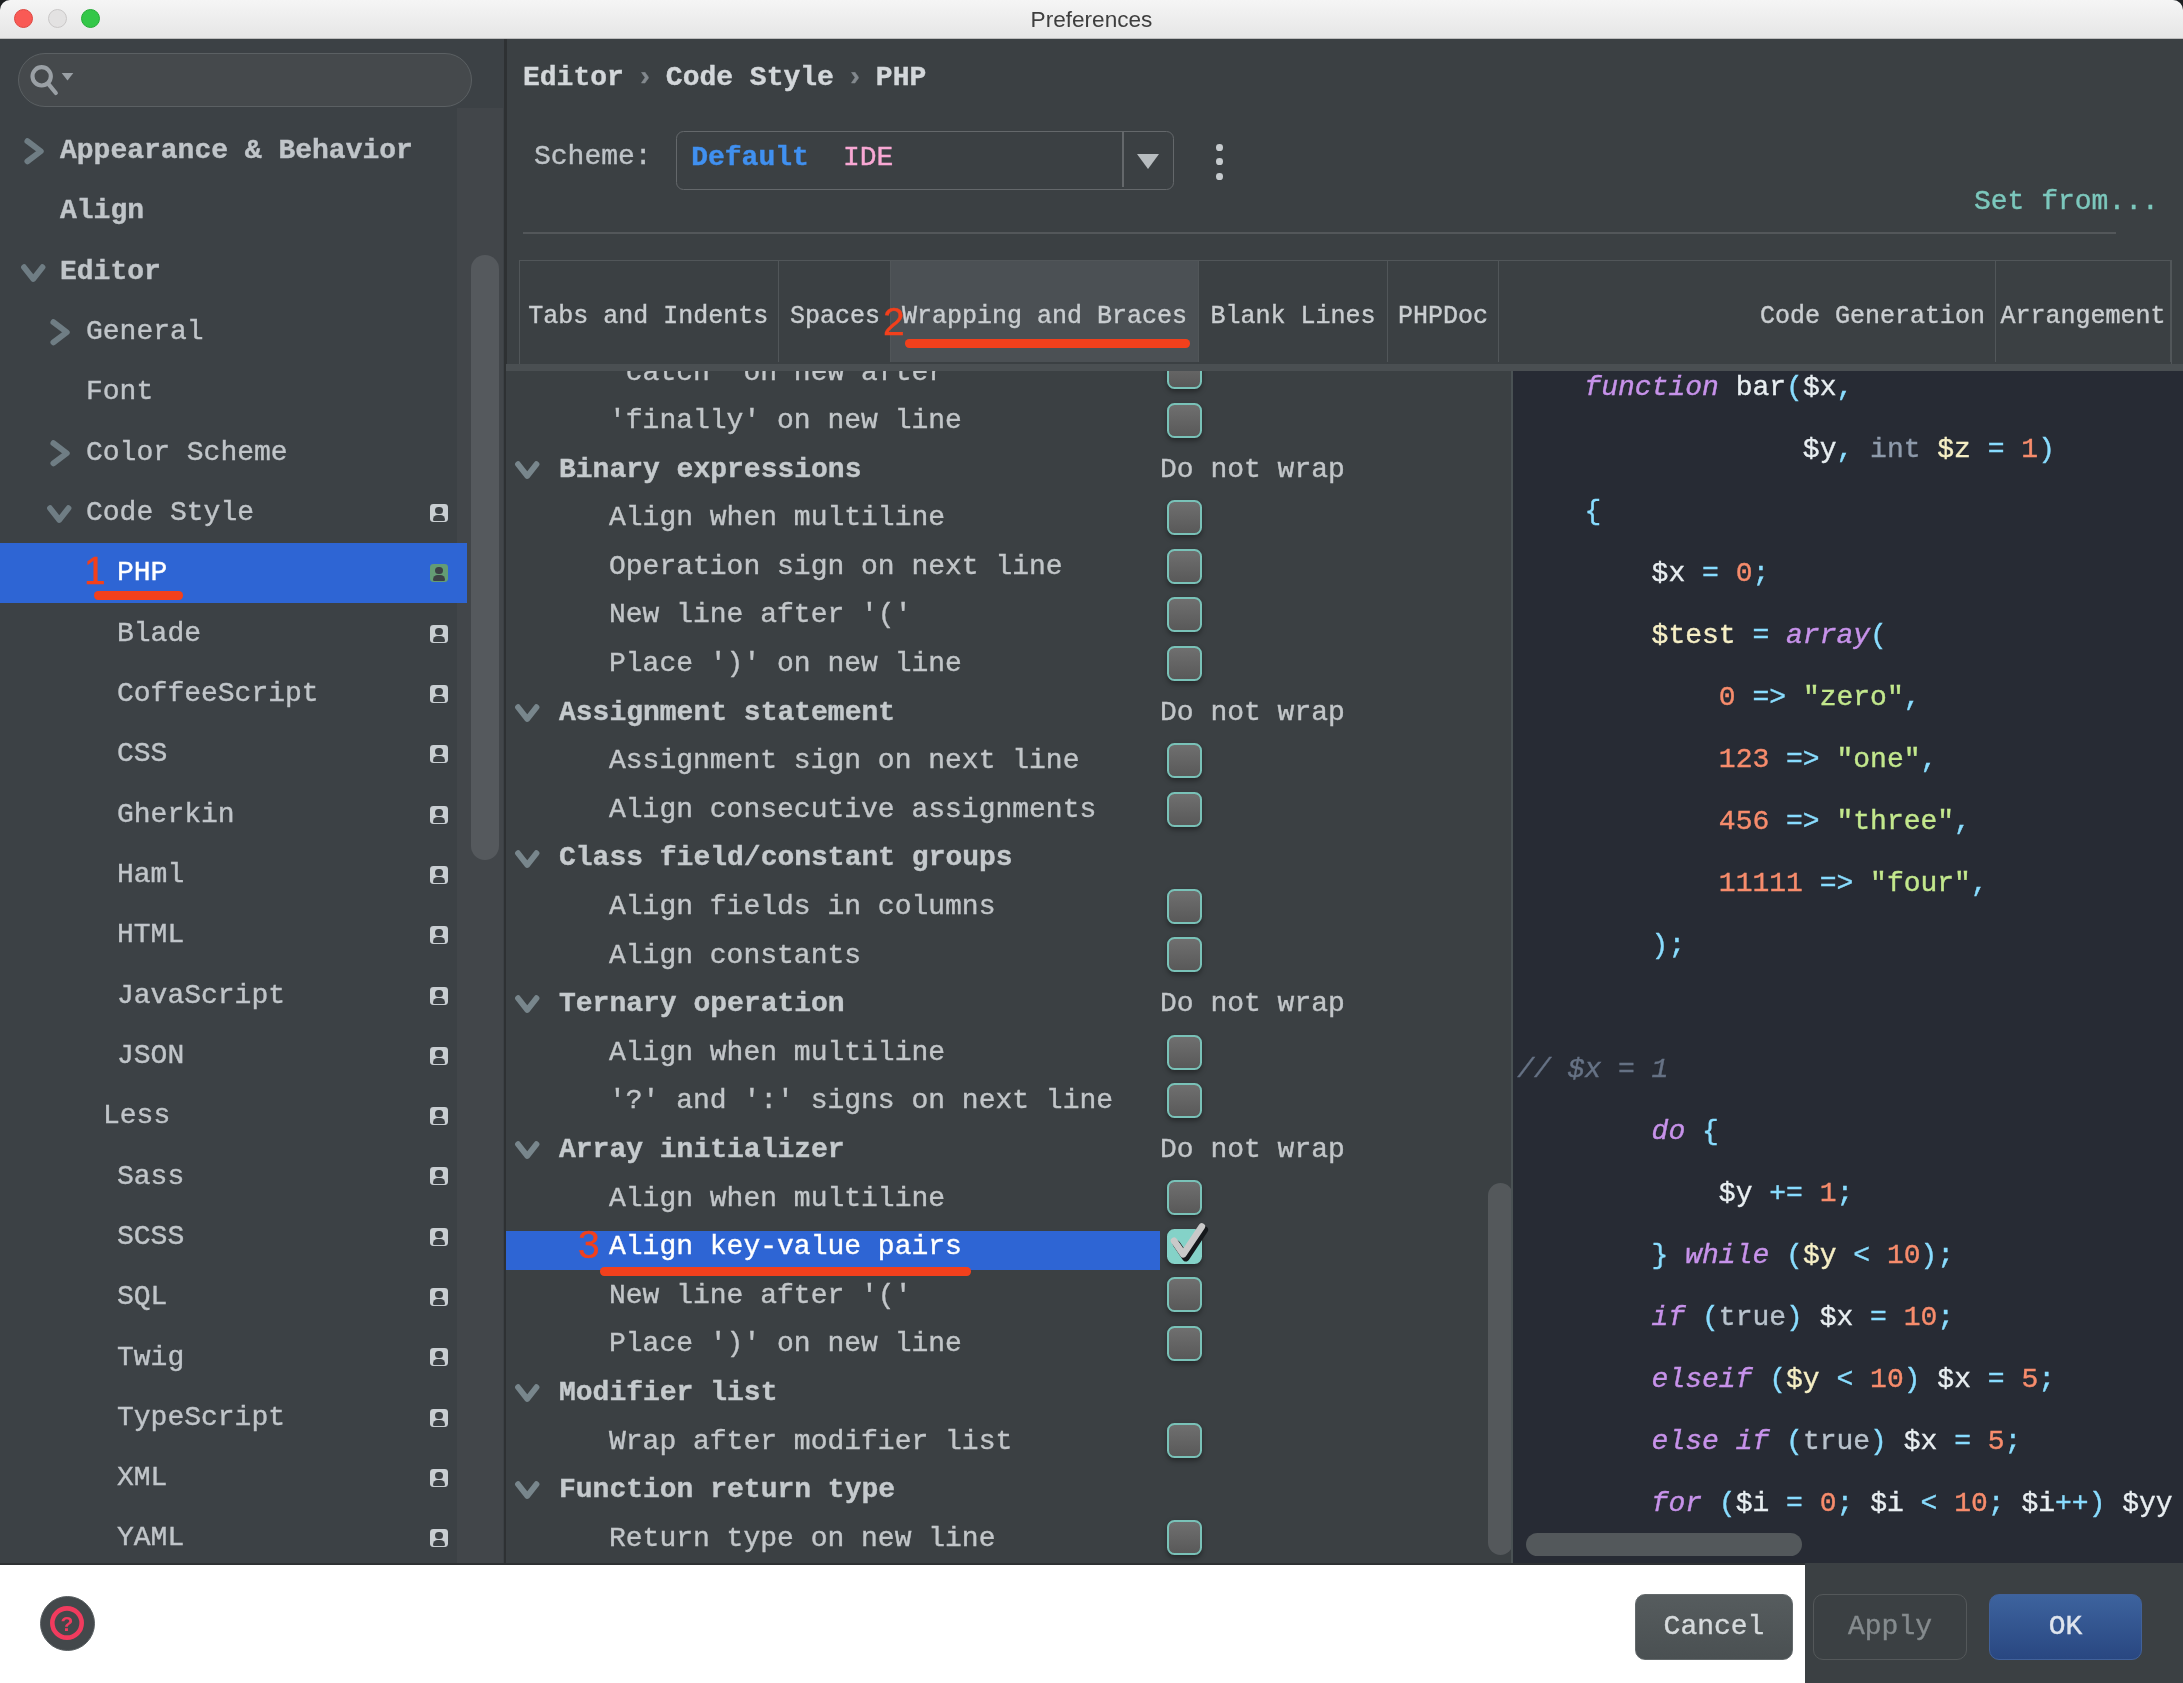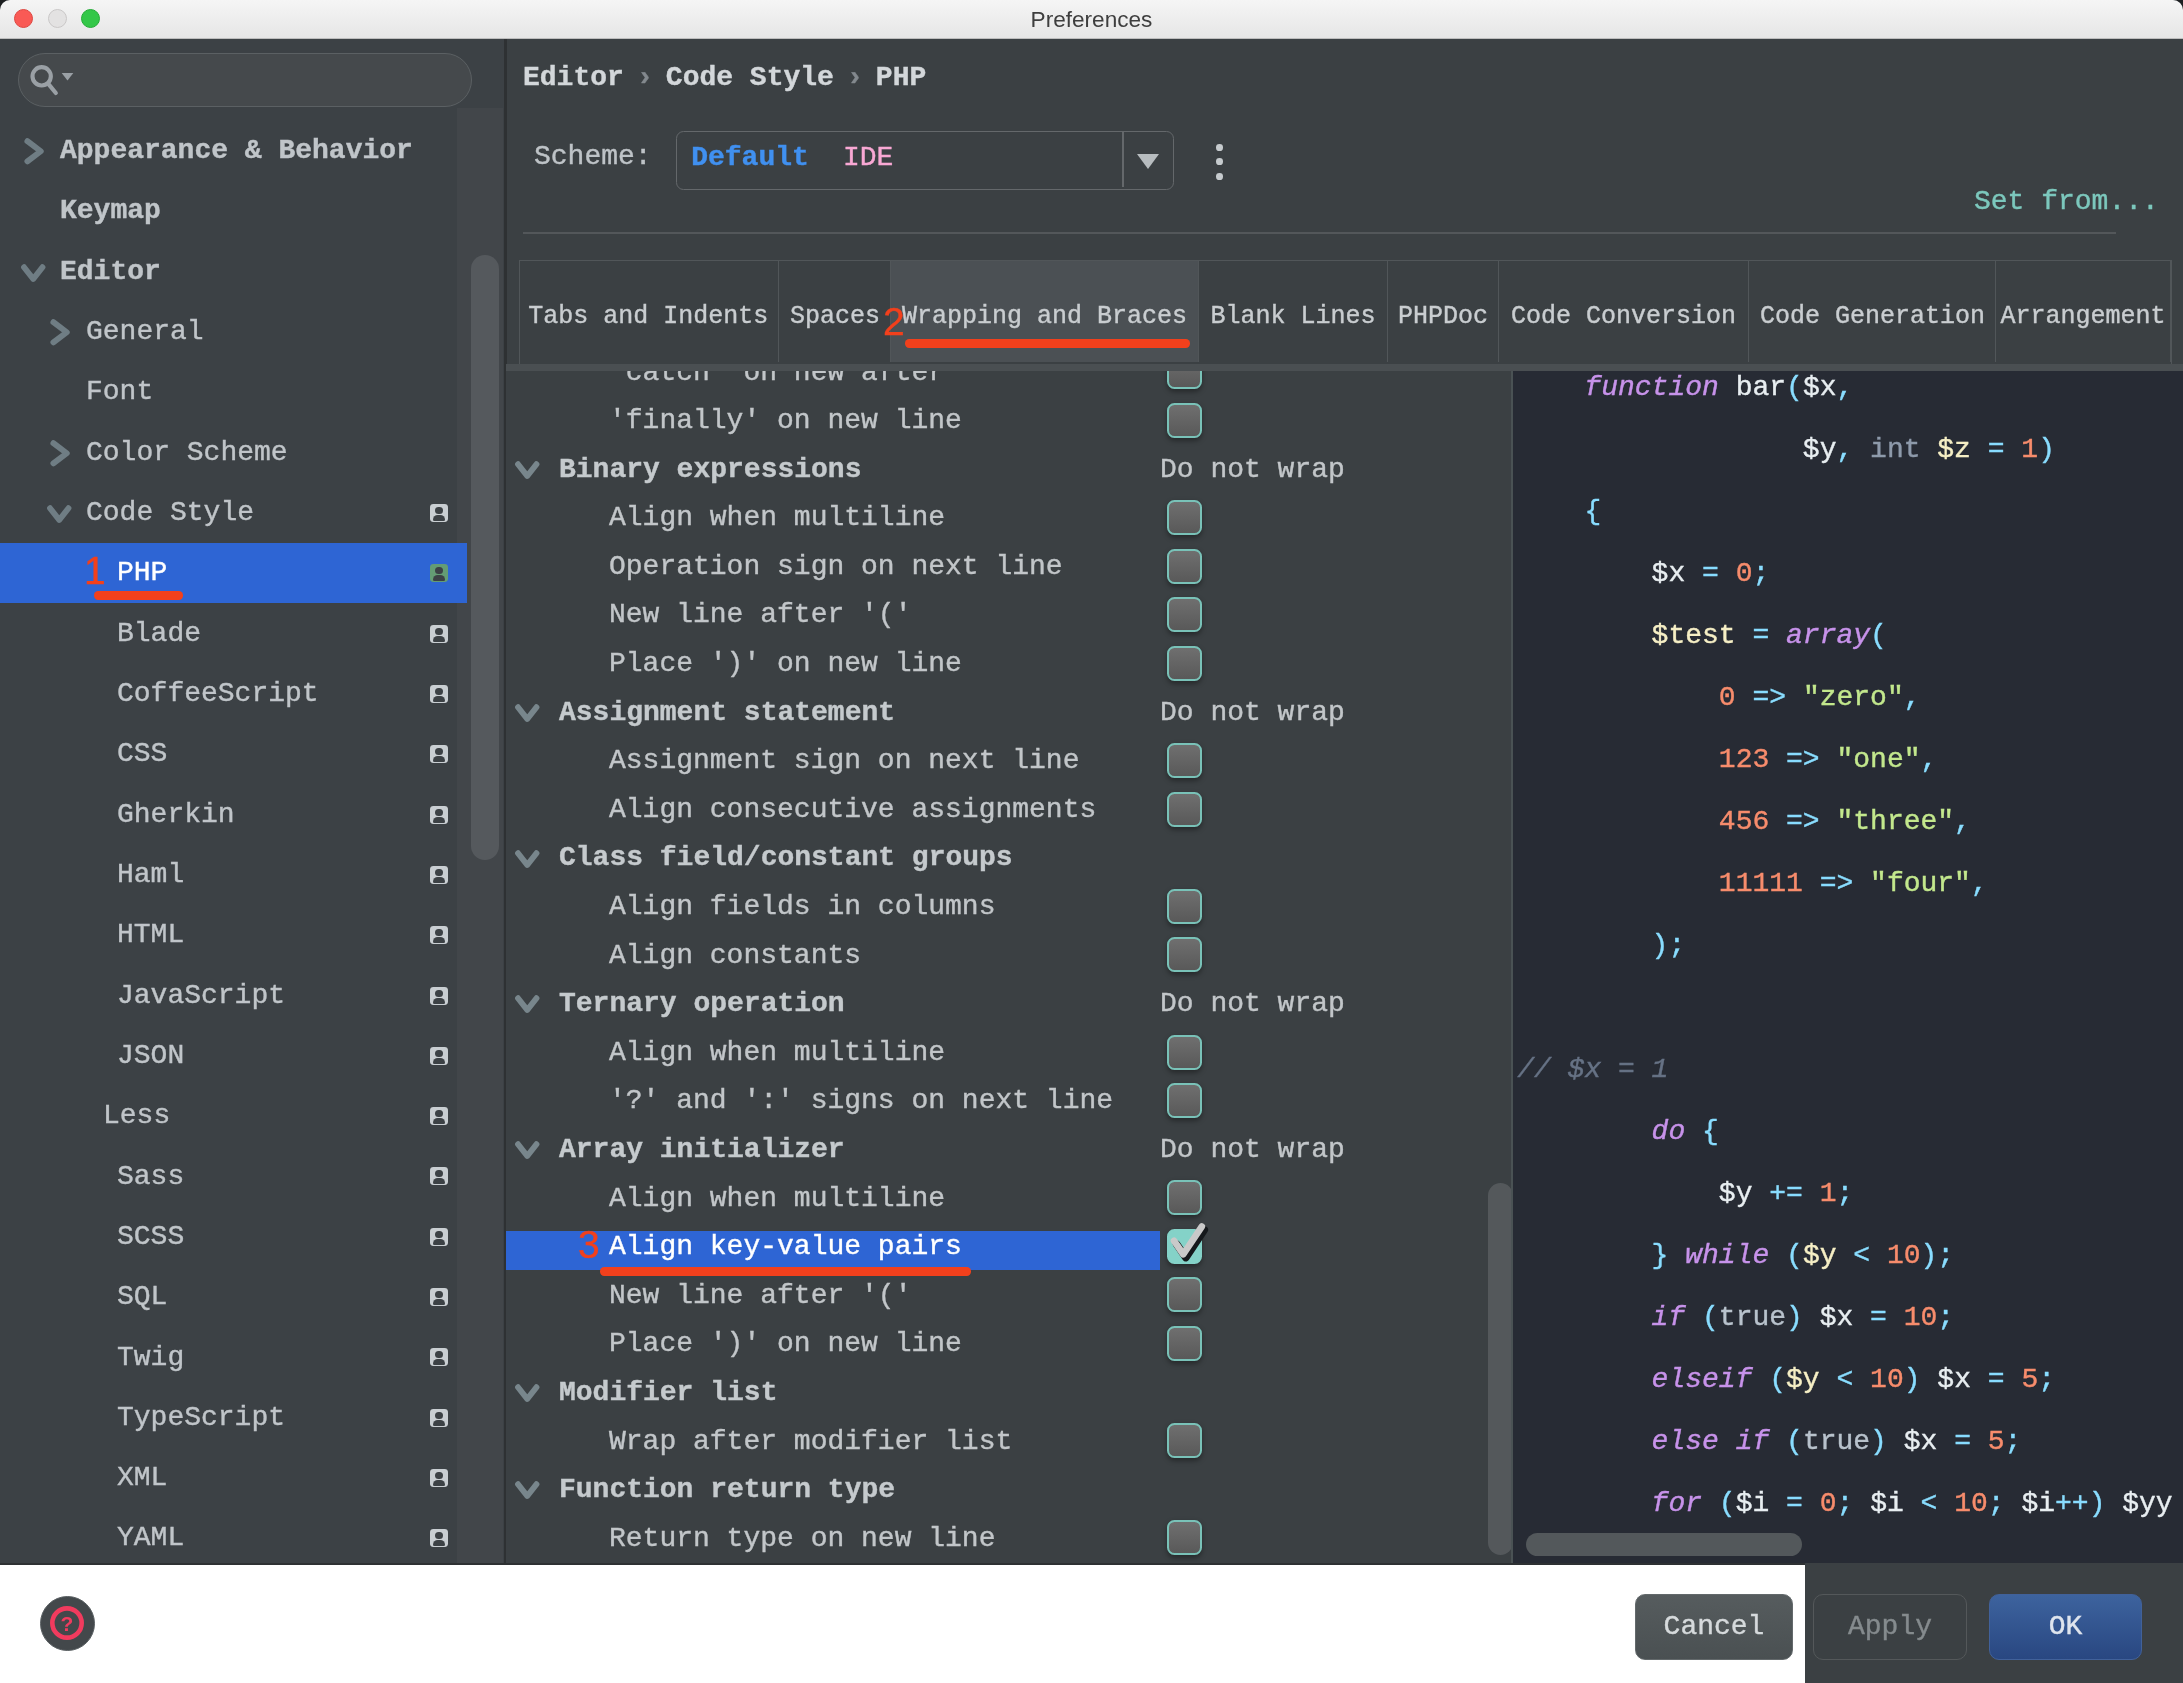--- a/index.html
+++ b/index.html
@@ -97,21 +97,21 @@
         <circle cx="20" cy="18" r="11" fill="none" stroke="#9aa0a5" stroke-width="5"></circle>
         <line x1="28" y1="27" x2="37" y2="38" stroke="#9aa0a5" stroke-width="5" stroke-linecap="round"></line>
         <polygon points="44,14 58,14 51,23" fill="#9aa0a5"></polygon>
       </svg>
 <div class="trow b" style="top:82px;left:60px;">Appearance &amp; Behavior</div>
 <div class="chev" style="left:19px;top:98px">
         <svg width="28.5" height="28.5" viewBox="0 0 34 34">
           <polyline points="10,5 26,17 10,29" fill="none" stroke="#6f7d84" stroke-width="7" stroke-linecap="round" stroke-linejoin="round"></polyline>
         </svg>
       </div>
-<div class="trow b" style="top:142px;left:60px;">Keymap</div>
+<div class="trow b" style="top:142px;left:60px;">Align</div>
 <div class="trow b" style="top:203px;left:60px;">Editor</div>
 <div class="chev" style="left:19px;top:219px">
         <svg width="28.5" height="28.5" viewBox="0 0 34 34">
           <polyline points="6,11 17,25 28,11" fill="none" stroke="#6f7d84" stroke-width="7" stroke-linecap="round" stroke-linejoin="round"></polyline>
         </svg>
       </div>
 <div class="trow" style="top:263px;left:86px;">General</div>
 <div class="chev" style="left:45px;top:279px">
         <svg width="28.5" height="28.5" viewBox="0 0 34 34">
           <polyline points="10,5 26,17 10,29" fill="none" stroke="#6f7d84" stroke-width="7" stroke-linecap="round" stroke-linejoin="round"></polyline>
@@ -234,21 +234,20 @@
 <div class="kdot" style="top:158px"></div>
 <div class="kdot" style="top:173px"></div>
 <div id="setfrom">Set from...</div>
 <div id="hsep1"></div>
 <div id="tabbar">
 <div class="tab" style="left:-1.7px;width:261px">Tabs and Indents</div>
 <div class="tab" style="left:260px;width:111px">Spaces</div>
 <div class="tab sel" style="left:371px;width:308px">Wrapping and Braces</div>
 <div class="tab" style="left:679px;width:189px">Blank Lines</div>
 <div class="tab" style="left:868px;width:111px">PHPDoc</div>
-<div class="tab" style="left:979px;width:250px">Code Conversion</div>
 <div class="tab" style="left:1230px;width:246px">Code Generation</div>
 <div class="tab" style="left:1476px;width:175px">Arrangement</div>
 </div>
 <div id="topstrip"></div>
 <div id="list">
 <div class="lrow g" style="top:74px;left:53px">Binary expressions<span class="dnw" style="left:601px">Do not wrap</span></div>
 <div class="chev" style="left:6.7px;top:84px">
         <svg width="28.5" height="28.5" viewBox="0 0 34 34">
           <polyline points="6,11 17,25 28,11" fill="none" stroke="#78868c" stroke-width="7" stroke-linecap="round" stroke-linejoin="round"></polyline>
         </svg>

